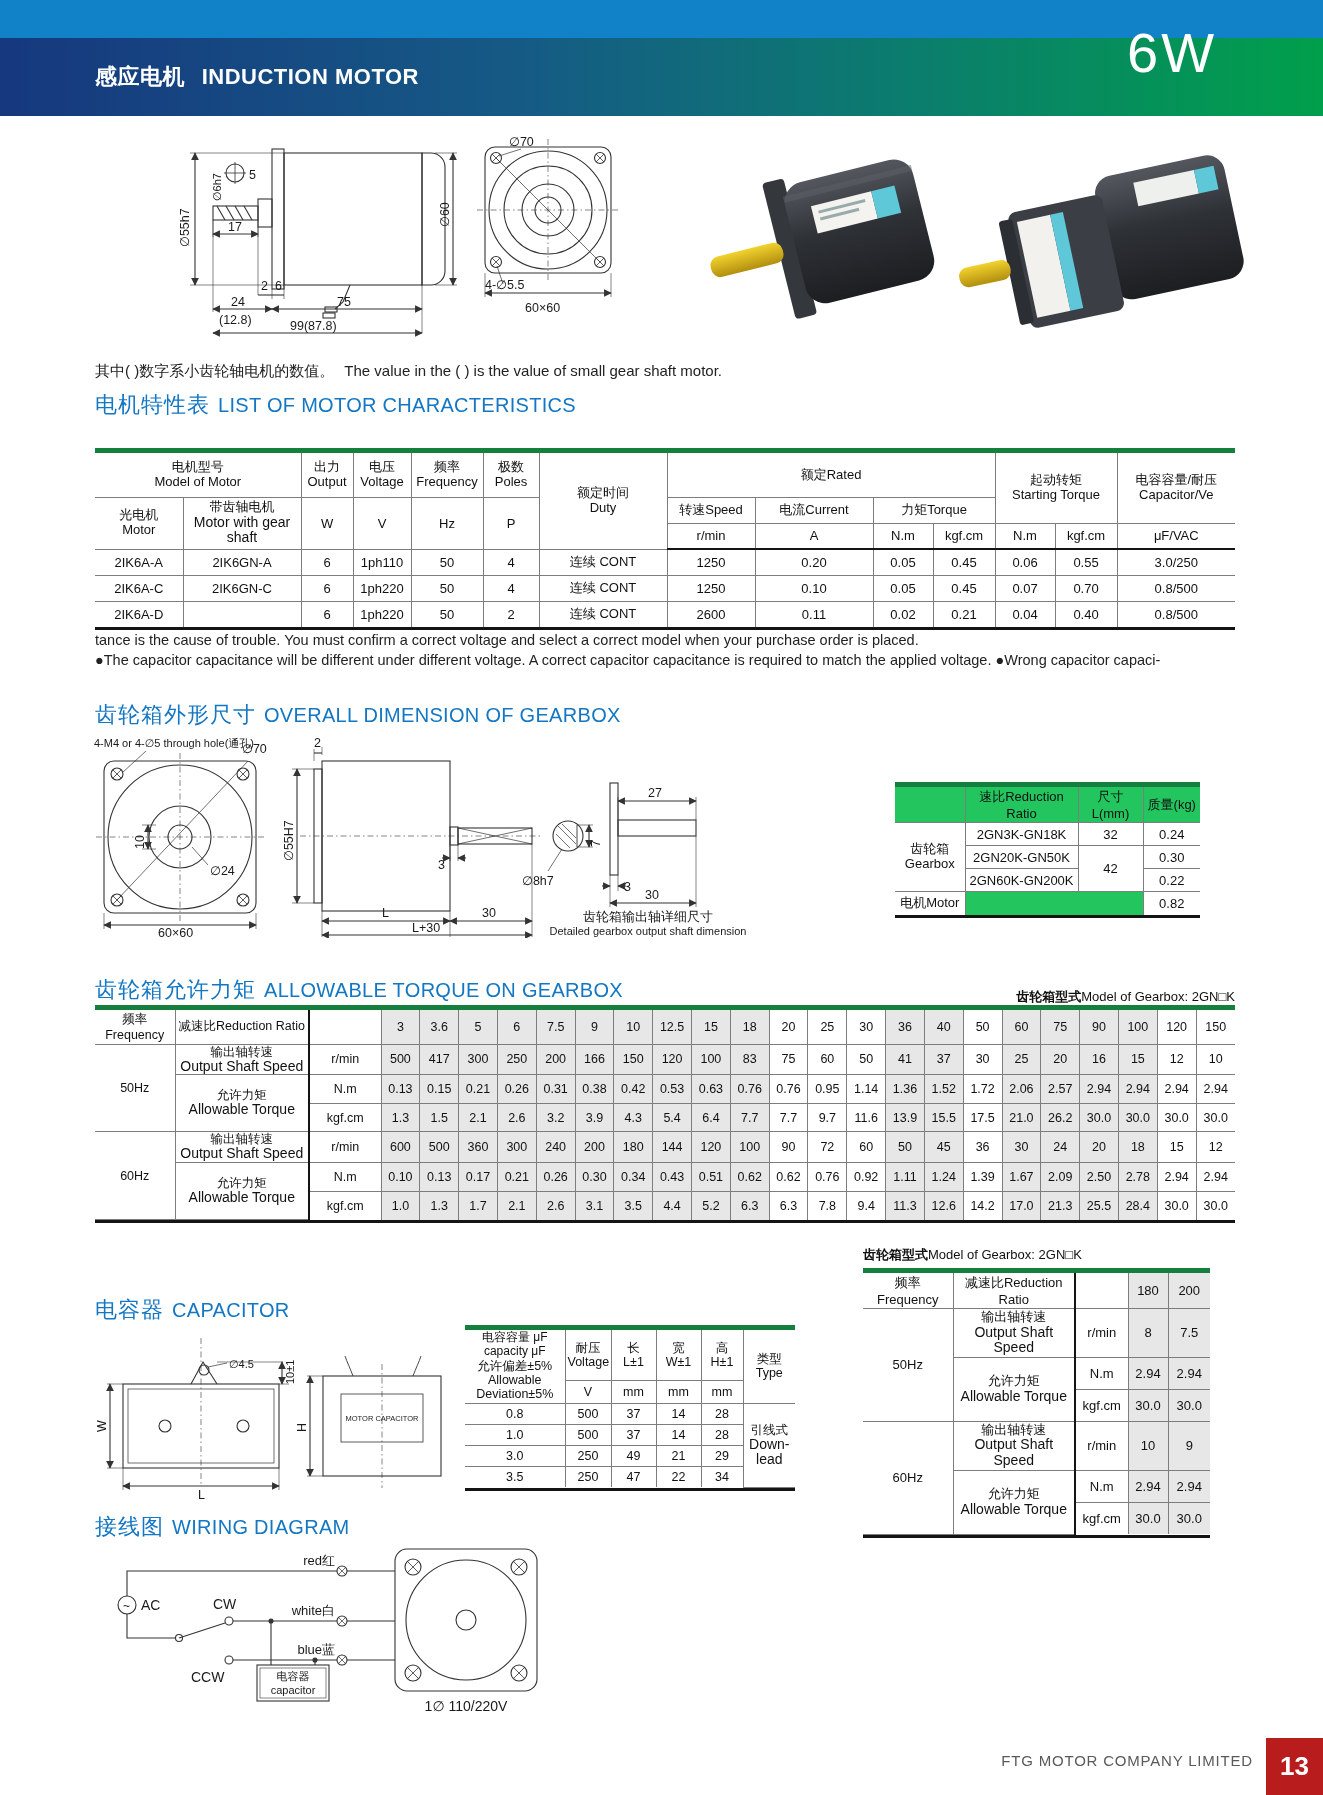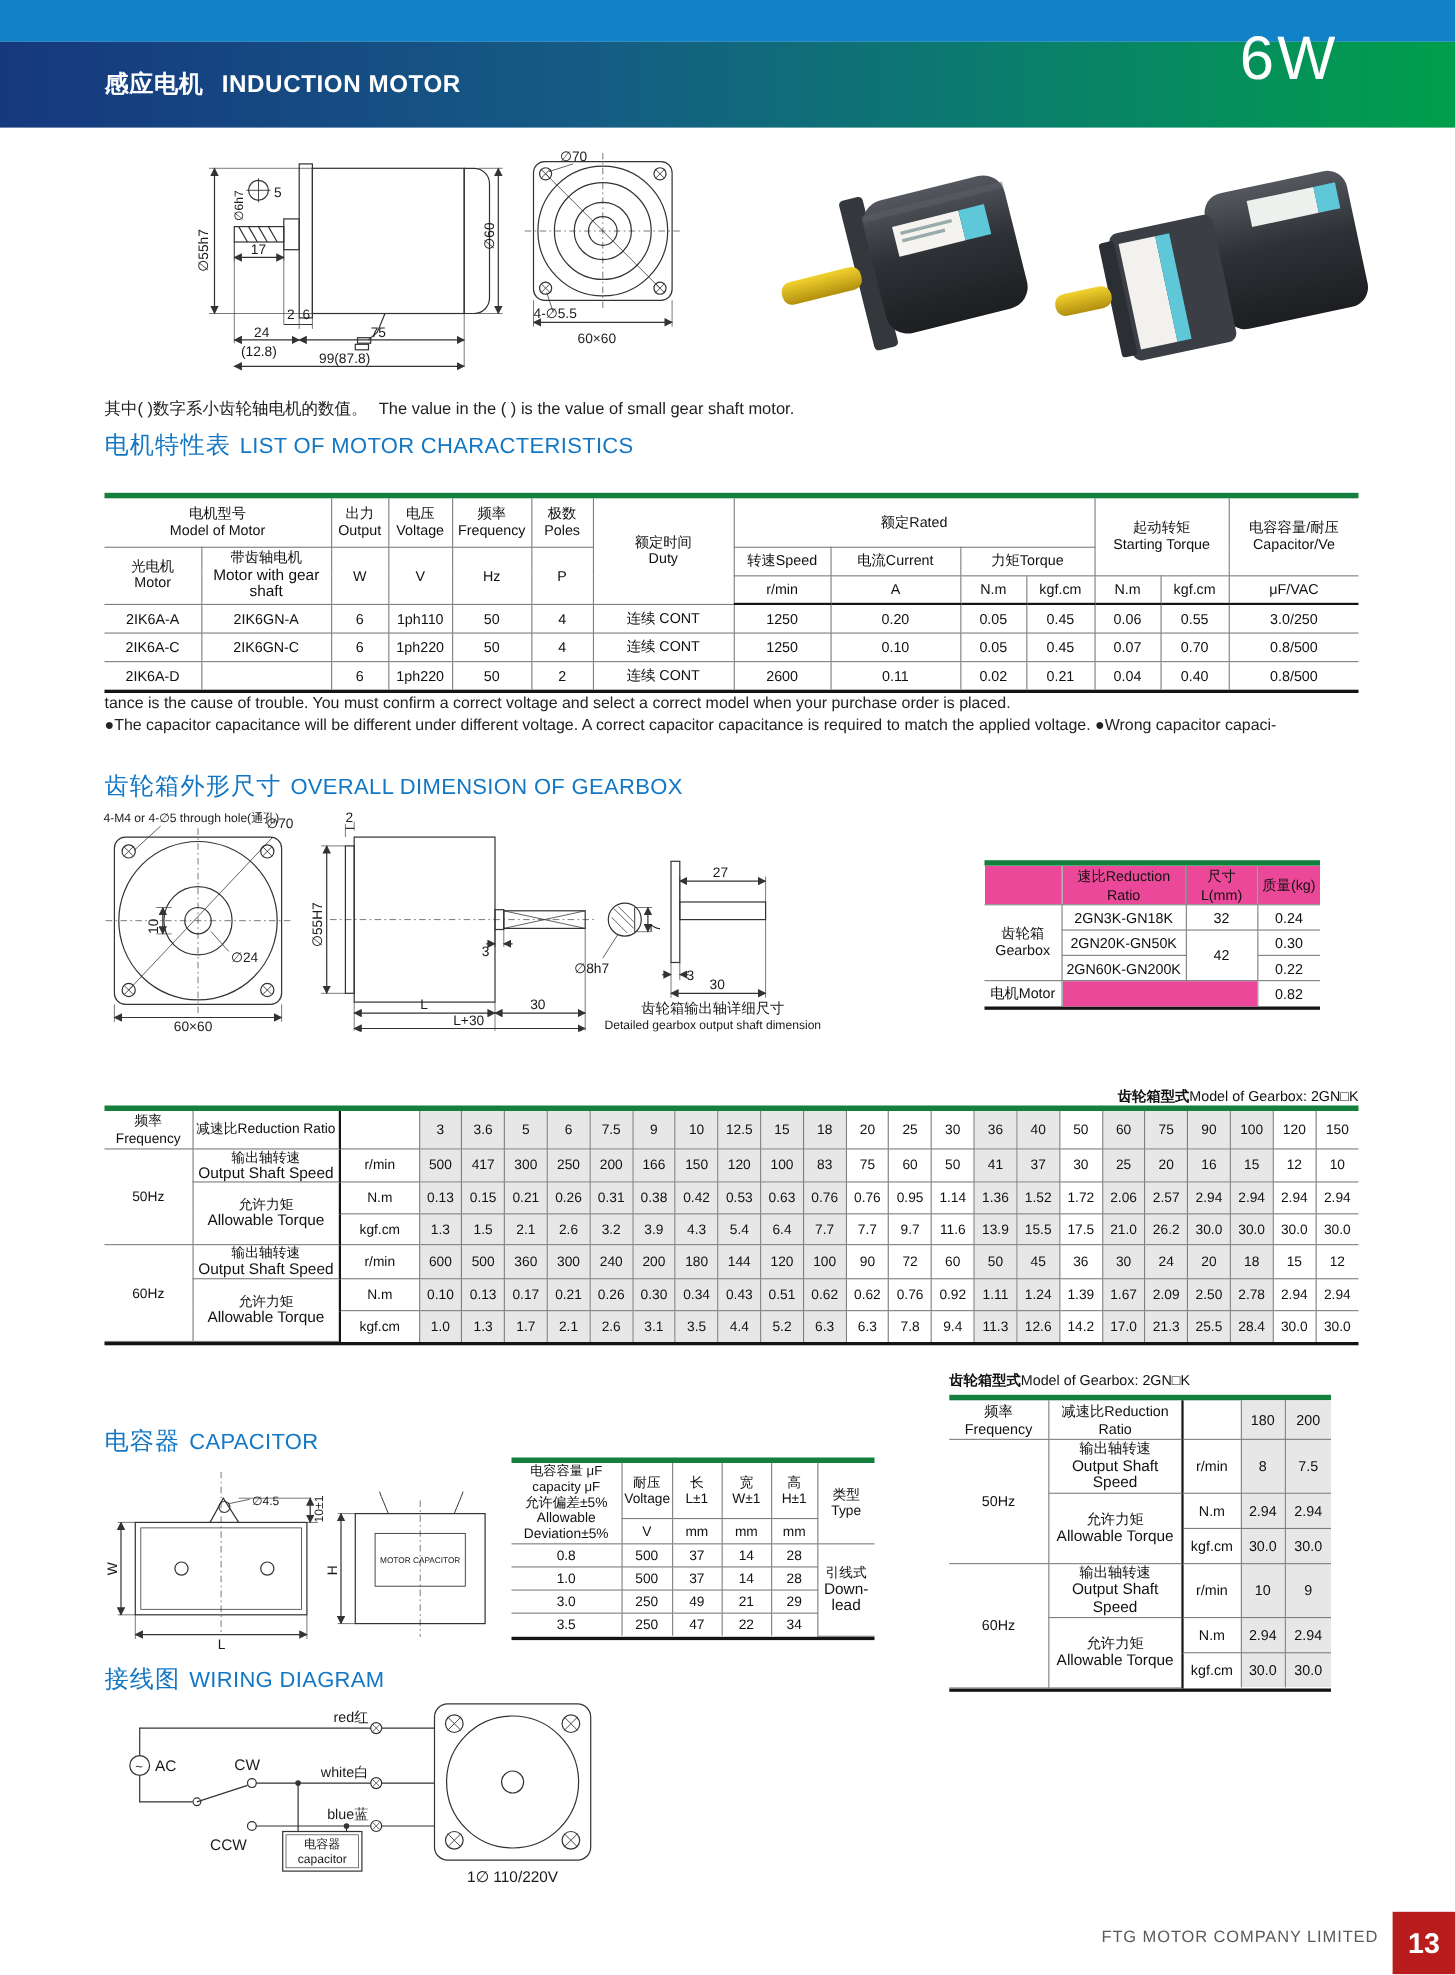--- a/index.html
+++ b/index.html
@@ -24,21 +24,21 @@
   table.dt th,table.dt td{border:1px solid #7d7d7d;font-weight:normal;text-align:center;
     vertical-align:middle;font-size:13px;color:#111;padding:1px 2px;overflow:hidden}
   table.dt tr>*:first-child{border-left:none}
   table.dt tr>*:last-child{border-right:none}
   table.dt thead tr:first-child>*{border-top:none}
   table.dt tbody tr:last-child>*{border-bottom:none}
   #motor-table thead tr:last-child>*{border-bottom:2.5px solid #141414}
   .c2 div{line-height:1.12}
   .en2{font-size:14px}
   .sh{background:#E7E7E7}
-  .gray{background:#ec4899}
+  .gray{background:#22c55e}
   .unit{border-left:2.5px solid #141414 !important}
   #motor-table thead tr:nth-child(1){height:44px}
   #motor-table thead tr:nth-child(2){height:26px}
   #motor-table thead tr:nth-child(3){height:26px}
   #motor-table tbody tr{height:26px}
   #torque-table thead tr{height:34px}
   #torque-table tbody tr{height:28.6px}
   #torque-table td,#torque-table th{font-size:12.5px;padding:0 1px}
   #gbx-table tr{height:23px}
   #gbx-table thead tr{height:24px}
@@ -460,20 +460,23 @@
         </tr>
         <tr>
           <td>电机Motor</td>
           <td colspan="2" class="gray"></td>
           <td>0.82</td>
         </tr>
       </tbody>
     </table>
   </div>
 
+  <div class="sec" style="left:95px;top:975px">
+    <span class="cn">齿轮箱允许力矩</span><span class="en">ALLOWABLE TORQUE ON GEARBOX</span>
+  </div>
   <div class="mini-cap" style="left:950px;top:988px;width:285px;text-align:right">
     <b>齿轮箱型式</b><span>Model of Gearbox: 2GN□K</span>
   </div>
 
   <div class="tframe" style="left:95px;top:1005px;width:1140px">
     <table class="dt" id="torque-table">
       <colgroup>
           <col style="width:80px">
           <col style="width:134px">
           <col style="width:72px">

